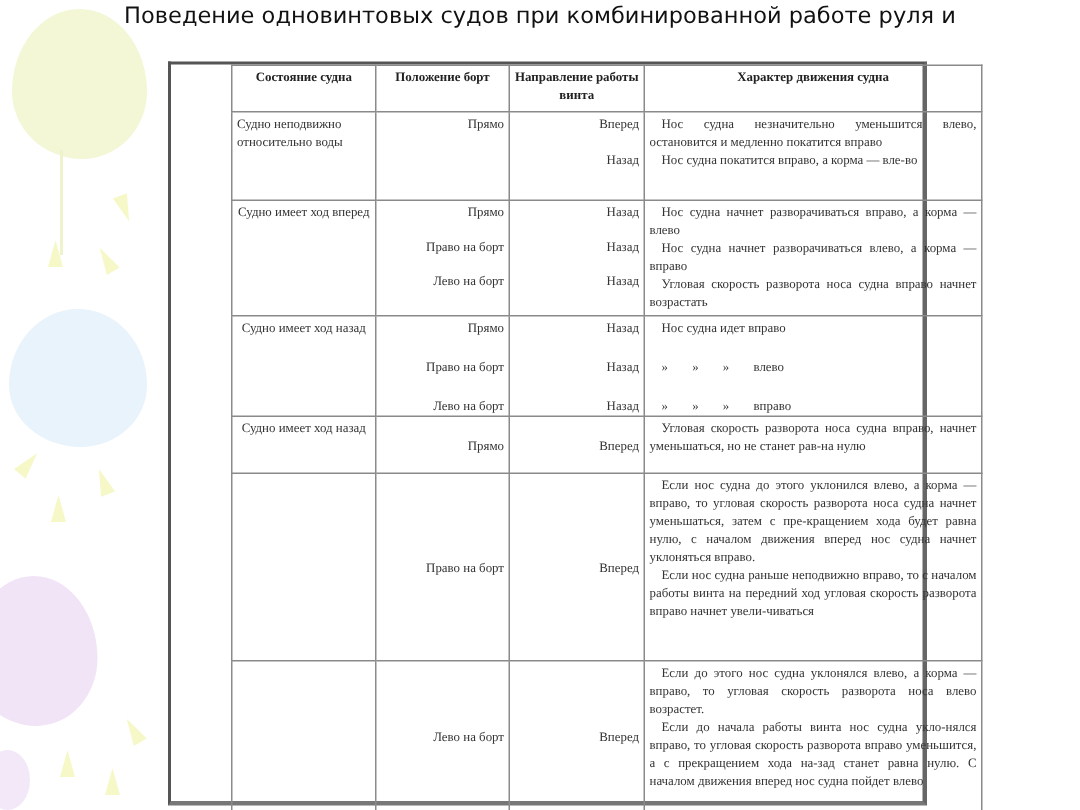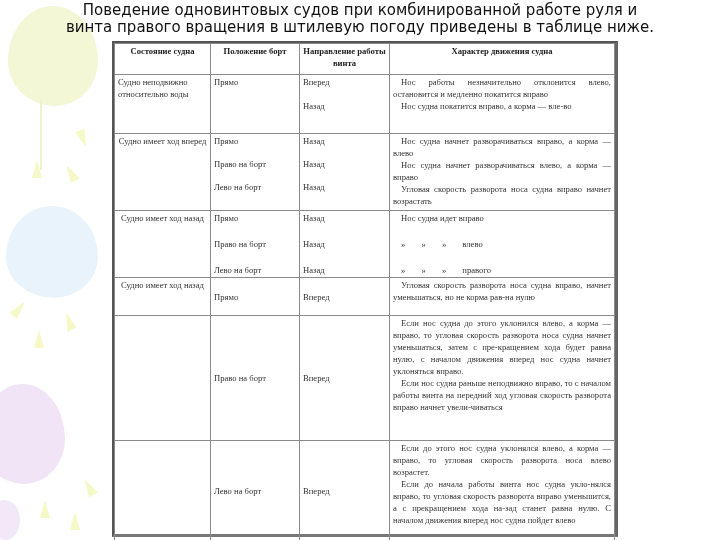--- a/index.html
+++ b/index.html
@@ -20,26 +20,26 @@
   .title {
     position:absolute; left:0; top:2px; width:720px; text-align:center;
     font-family: "DejaVu Sans", sans-serif; font-size:15px; line-height:17px; color:#111;
   }
 
   .table-wrap {
     position:absolute; left:112px; top:41px; width:506px; height:496px;
     border:2px solid #555; border-right:3px solid #666; border-bottom:3px solid #777;
     box-sizing:border-box; background:#fff;
   }
-  table { border-collapse:collapse; width:100%; height:100%; table-layout:fixed; font-size:8.6px; color:#333; }
+  table { border-collapse:collapse; width:100%; height:100%; table-layout:fixed; font-size:8.6px; color:#333;margin-left:40px; }
   col.c1 { width:96px; } col.c2 { width:89px; } col.c3 { width:90px; } col.c4 { width:auto; }
   th, td { border:1px solid #8a8a8a; vertical-align:top; padding:1px 3px; line-height:12px; }
   th { font-weight:bold; color:#222; text-align:center; height:28px; }
   td.state { text-align:left; padding-left:3px; }
-  td.center { text-align:left; }
+  td.center { text-align:right; }
   .sub { display:block; }
   .desc p { margin:0; text-indent:8px; text-align:justify; }
   .desc p.q { text-indent:0; padding-left:8px; word-spacing:14px; }
   td.vmid { vertical-align:middle; }
   .spacer { display:block; height:12px; }
 </style>
 </head>
 <body>
 
 <div class="deco">
@@ -54,21 +54,20 @@
   <div class="ray" style="left:34px;top:330px;"></div>
   <div class="balloon b-purple"></div>
   <div class="balloon b-purple2"></div>
   <div class="ray" style="left:84px;top:478px;transform:rotate(-30deg);"></div>
   <div class="ray" style="left:40px;top:500px;"></div>
   <div class="ray" style="left:70px;top:512px;"></div>
 </div>
 
 <div class="title">
   <div>Поведение одновинтовых судов при комбинированной работе руля и</div>
-  <div>винта правого вращения в штилевую погоду приведены в таблице ниже.</div>
 </div>
 
 <div class="table-wrap">
 <table>
   <colgroup>
         <col class="c1">
         <col class="c2">
         <col class="c3">
         <col class="c4">
       </colgroup>
@@ -84,21 +83,21 @@
 
     <tr style="height:59px;">
       <td class="state">Судно неподвижно относительно воды</td>
       <td class="center">Прямо</td>
       <td class="center">
         <span class="sub">Вперед</span>
         <span class="spacer"></span>
         <span class="sub">Назад</span>
       </td>
       <td class="desc">
-        <p>Нос работы незначительно отклонится влево, остановится и медленно покатится вправо</p>
+        <p>Нос судна незначительно уменьшится влево, остановится и медленно покатится вправо</p>
         <p>Нос судна покатится вправо, а корма — вле-во</p>
       </td>
     </tr>
 
     <tr style="height:77px;padding-left:23px;">
       <td class="state" style="text-align:center;">Судно имеет ход вперед</td>
       <td class="center">
         <span class="sub">Прямо</span>
         <span class="spacer" style="height:11px"></span>
         <span class="sub">Право на борт</span>
@@ -133,30 +132,30 @@
         <span class="spacer" style="height:14px"></span>
         <span class="sub">Назад</span>
         <span class="spacer" style="height:14px"></span>
         <span class="sub">Назад</span>
       </td>
       <td class="desc">
         <p>Нос судна идет вправо</p>
         <span class="spacer" style="height:14px"></span>
         <p class="q">» » » влево</p>
         <span class="spacer" style="height:14px"></span>
-        <p class="q">» » » правого</p>
+        <p class="q">» » » вправо</p>
       </td>
     </tr>
 
     <tr style="height:38px;">
       <td class="state" style="text-align:center;">Судно имеет ход назад</td>
       <td class="center vmid">Прямо</td>
       <td class="center vmid">Вперед</td>
       <td class="desc">
-        <p>Угловая скорость разворота носа судна вправо, начнет уменьшаться, но не корма рав-на нулю</p>
+        <p>Угловая скорость разворота носа судна вправо, начнет уменьшаться, но не станет рав-на нулю</p>
       </td>
     </tr>
 
     <tr style="height:125px;">
       <td></td>
       <td class="center vmid">Право на борт</td>
       <td class="center vmid">Вперед</td>
       <td class="desc">
         <p>Если нос судна до этого уклонился влево, а корма — вправо, то угловая скорость разворота носа судна начнет уменьшаться, затем с пре-кращением хода будет равна нулю, с началом движения вперед нос судна начнет уклоняться вправо.</p>
         <p>Если нос судна раньше неподвижно вправо, то с началом работы винта на передний ход угловая скорость разворота вправо начнет увели-чиваться</p>

